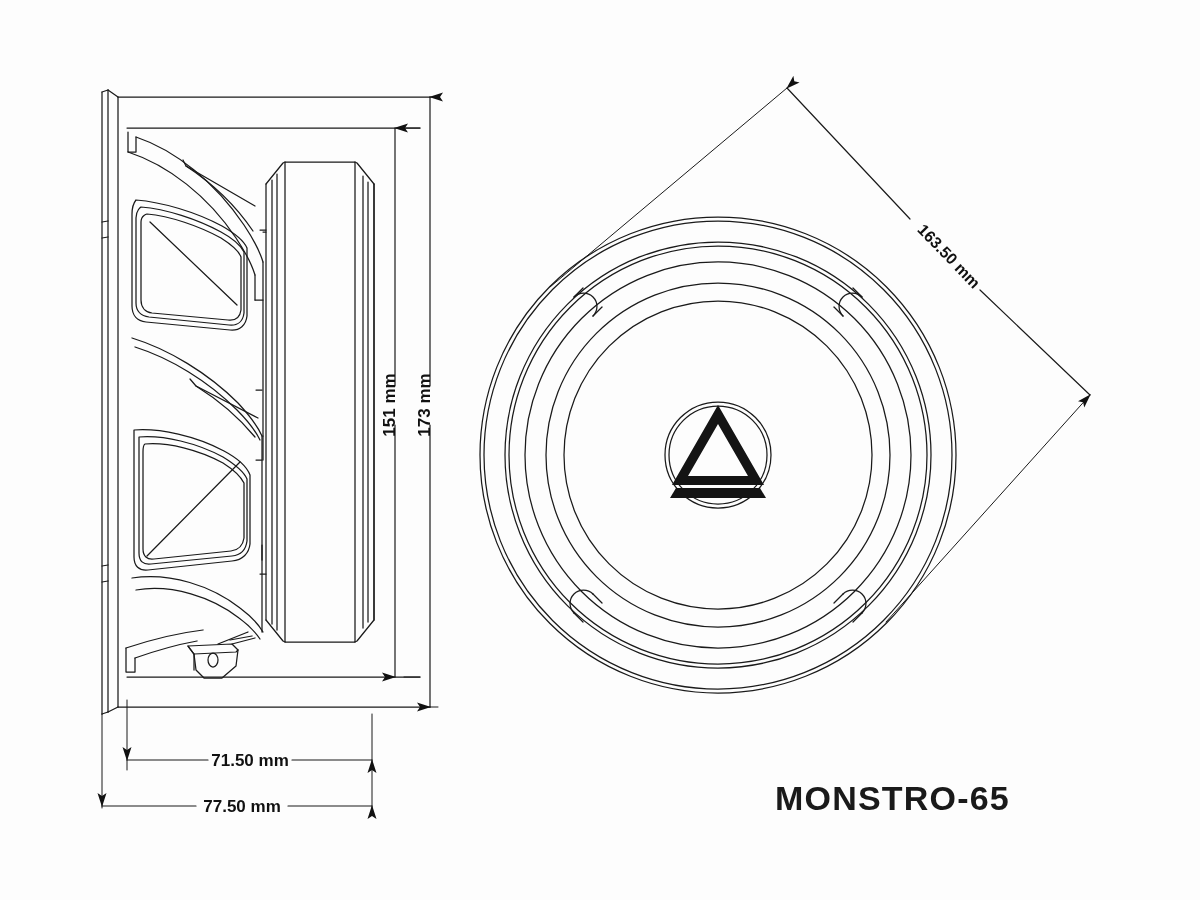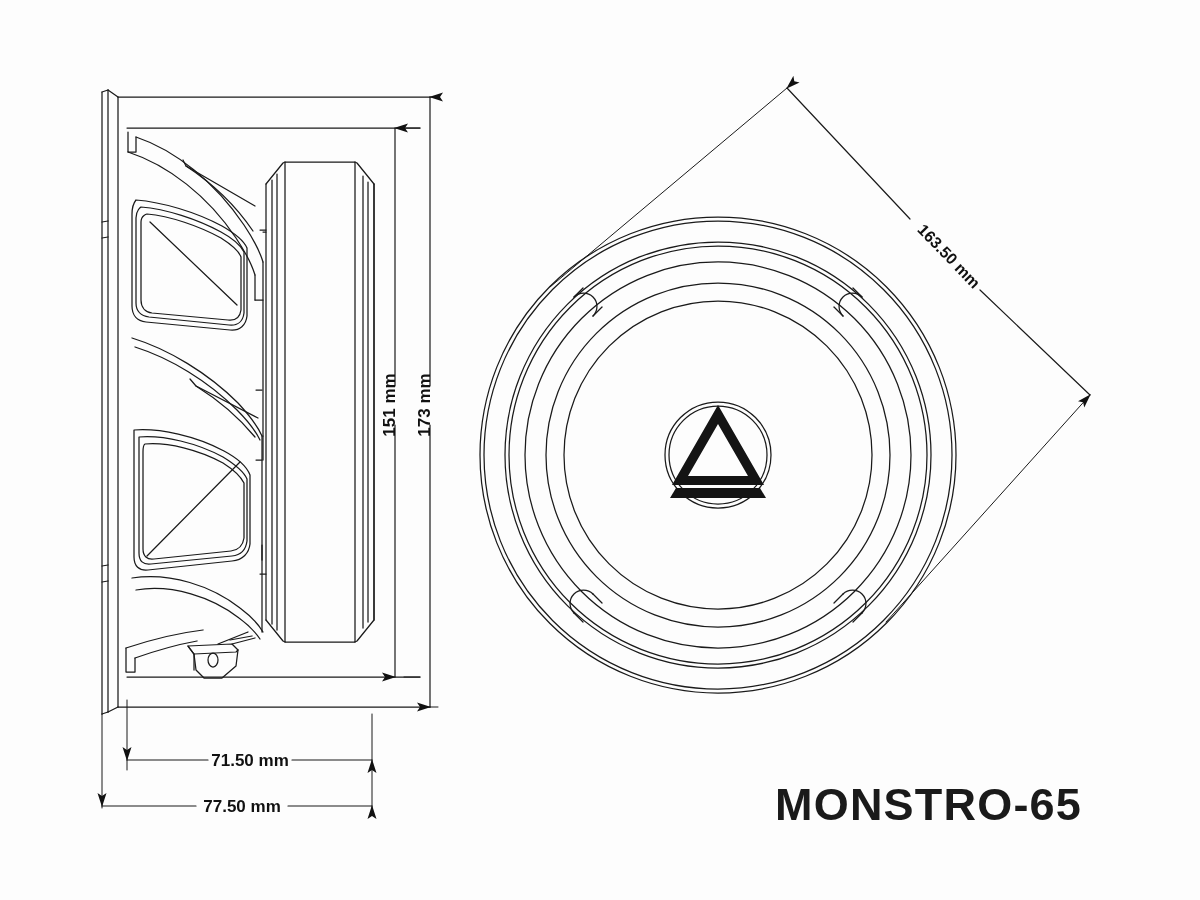--- a/index.html
+++ b/index.html
@@ -24,21 +24,21 @@
     top: 0;
     width: 1200px;
     height: 900px;
     display: block;
   }
   .model-label {
     position: absolute;
     left: 775px;
     top: 779px;
     font-family: "Liberation Sans", sans-serif;
-    font-size: 45px;
+    font-size: 34px;
     font-weight: bold;
     letter-spacing: 1.2px;
     color: #1a1a1a;
     white-space: nowrap;
     -webkit-font-smoothing: antialiased;
   }
   .dim-text {
     font-family: "Liberation Sans", sans-serif;
     font-weight: bold;
     fill: #111111;

